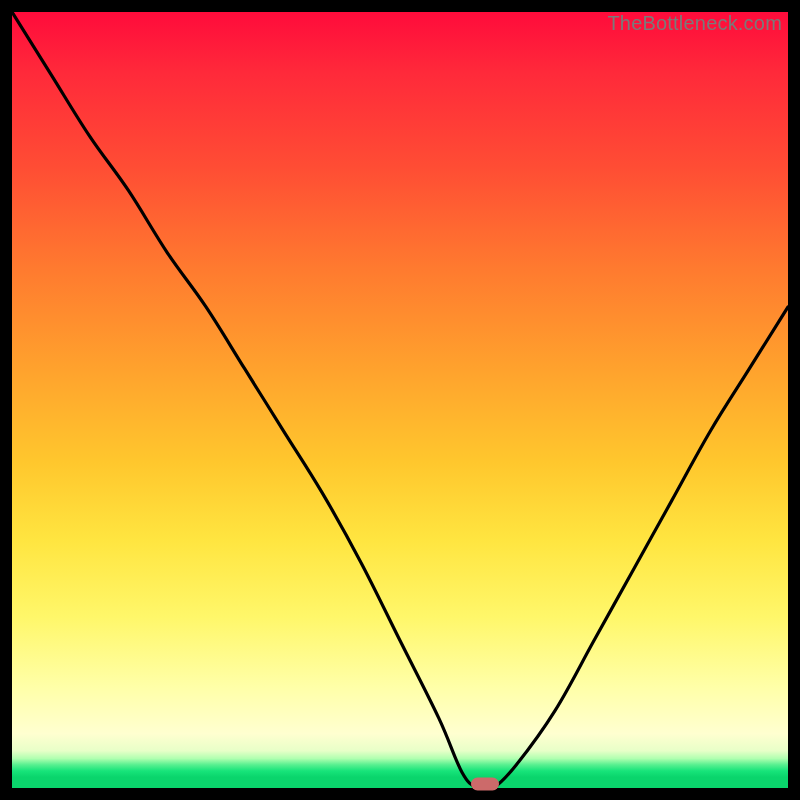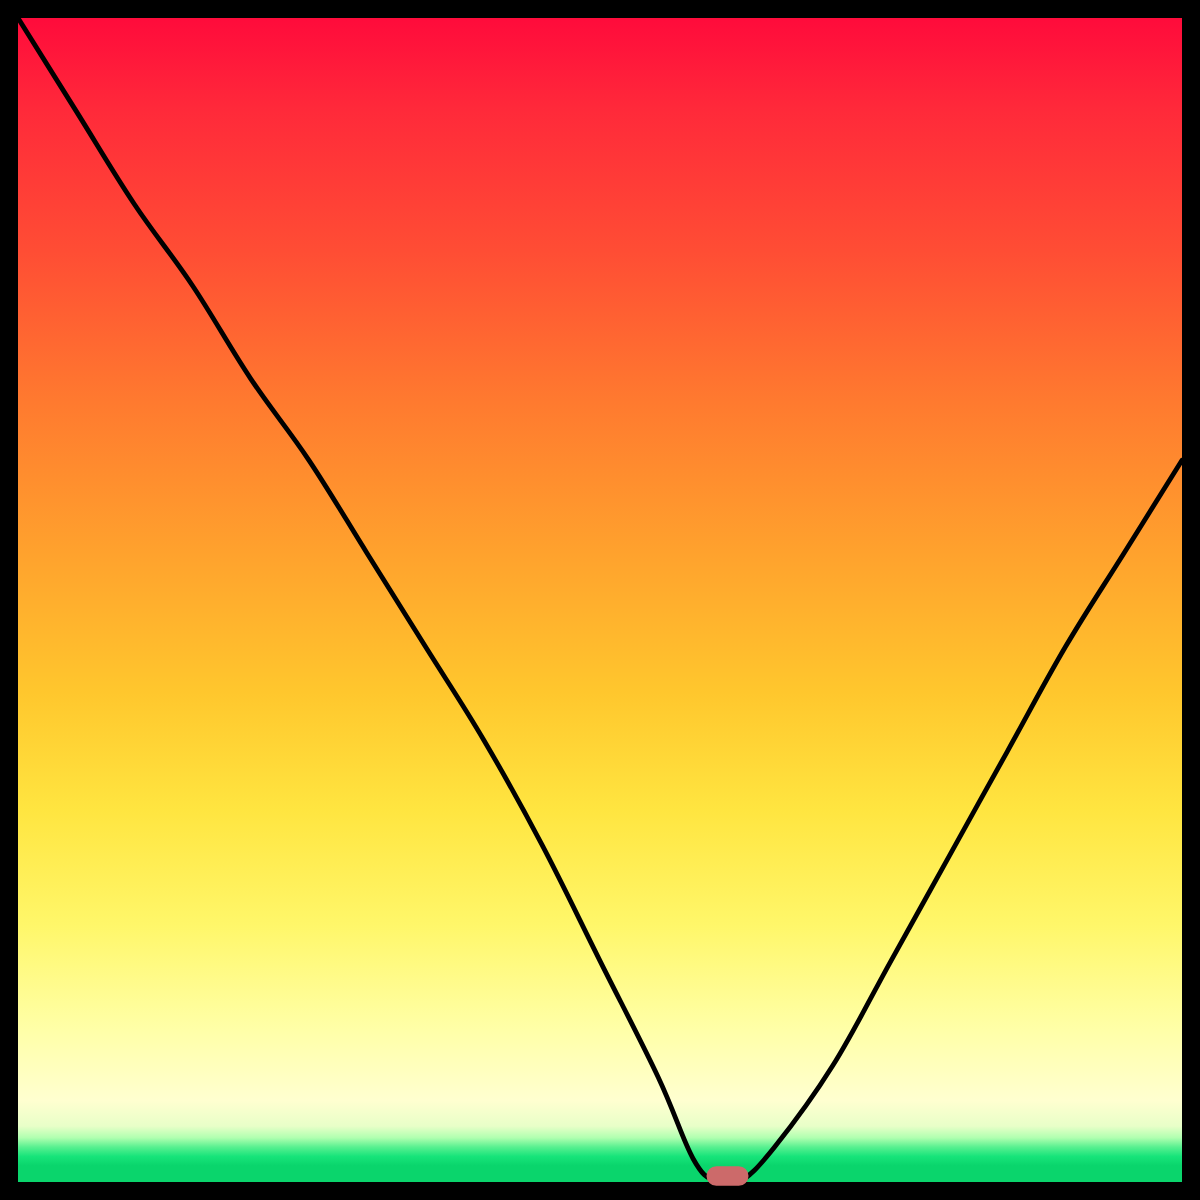--- a/index.html
+++ b/index.html
@@ -72,20 +72,21 @@
     transform: translate(-50%, -50%);
     pointer-events: none;
   }
 </style>
 </head>
 <body>
 
 <div class="frame">
   <div class="plot">
 
+    <div class="watermark">TheBottleneck.com</div>
 
     <svg class="curve" viewBox="0 0 776 776" preserveAspectRatio="none">
       <path id="curve-path" fill="none" stroke="#000" stroke-width="3.2" stroke-linecap="round" stroke-linejoin="round" d="M 0 0 C 6.984000000000001 11.174399999999986, 24.832 39.73119999999993, 38.800000000000004 62.07999999999993 C 52.76800000000001 84.42879999999992, 63.63200000000001 103.20799999999996, 77.60000000000001 124.15999999999997 C 91.56800000000001 145.112, 102.43199999999999 157.528, 116.39999999999999 178.48000000000002 C 130.368 199.43200000000004, 141.23200000000003 219.60800000000006, 155.20000000000002 240.56000000000006 C 169.168 261.51200000000006, 180.032 273.928, 194 294.88 C 207.968 315.832, 218.832 334.6112, 232.79999999999998 356.96 C 246.76799999999997 379.30879999999996, 257.63199999999995 396.6912, 271.59999999999997 419.03999999999996 C 285.568 441.38879999999995, 296.432 457.3744, 310.40000000000003 481.12 C 324.36800000000005 504.86560000000003, 335.23199999999997 524.4208000000001, 349.2 550.96 C 363.168 577.4992, 374.032 600.6239999999999, 388 628.56 C 401.968 656.496, 415.6256 682.4144, 426.8 706.16 C 437.9744 729.9055999999999, 443.096 747.9088, 450.08 760.48 C 457.06399999999996 773.0512, 460.01279999999997 773.2064, 465.59999999999997 776 C 471.18719999999996 778.7936, 474.13599999999997 780.1904, 481.12 776 C 488.10400000000004 771.8096, 493.22560000000004 766.688, 504.40000000000003 752.72 C 515.5744 738.7520000000001, 529.232 720.7488, 543.1999999999999 698.4 C 557.1679999999999 676.0512, 568.0319999999999 653.7023999999999, 582 628.56 C 595.9680000000001 603.4176, 606.8320000000001 583.8624, 620.8000000000001 558.72 C 634.768 533.5776000000001, 645.6320000000001 514.0224000000001, 659.6 488.88 C 673.568 463.7376, 684.432 442.7856, 698.4 419.03999999999996 C 712.3679999999999 395.29439999999994, 723.232 379.30879999999996, 737.1999999999999 356.96 C 751.1679999999999 334.6112, 769.016 306.0544, 776 294.88"></path>
     </svg>
 
     <div class="marker" id="marker" style="left: 473.36px; top: 772px; background: rgb(204, 106, 106);"></div>
 
   </div>
 </div>
 

